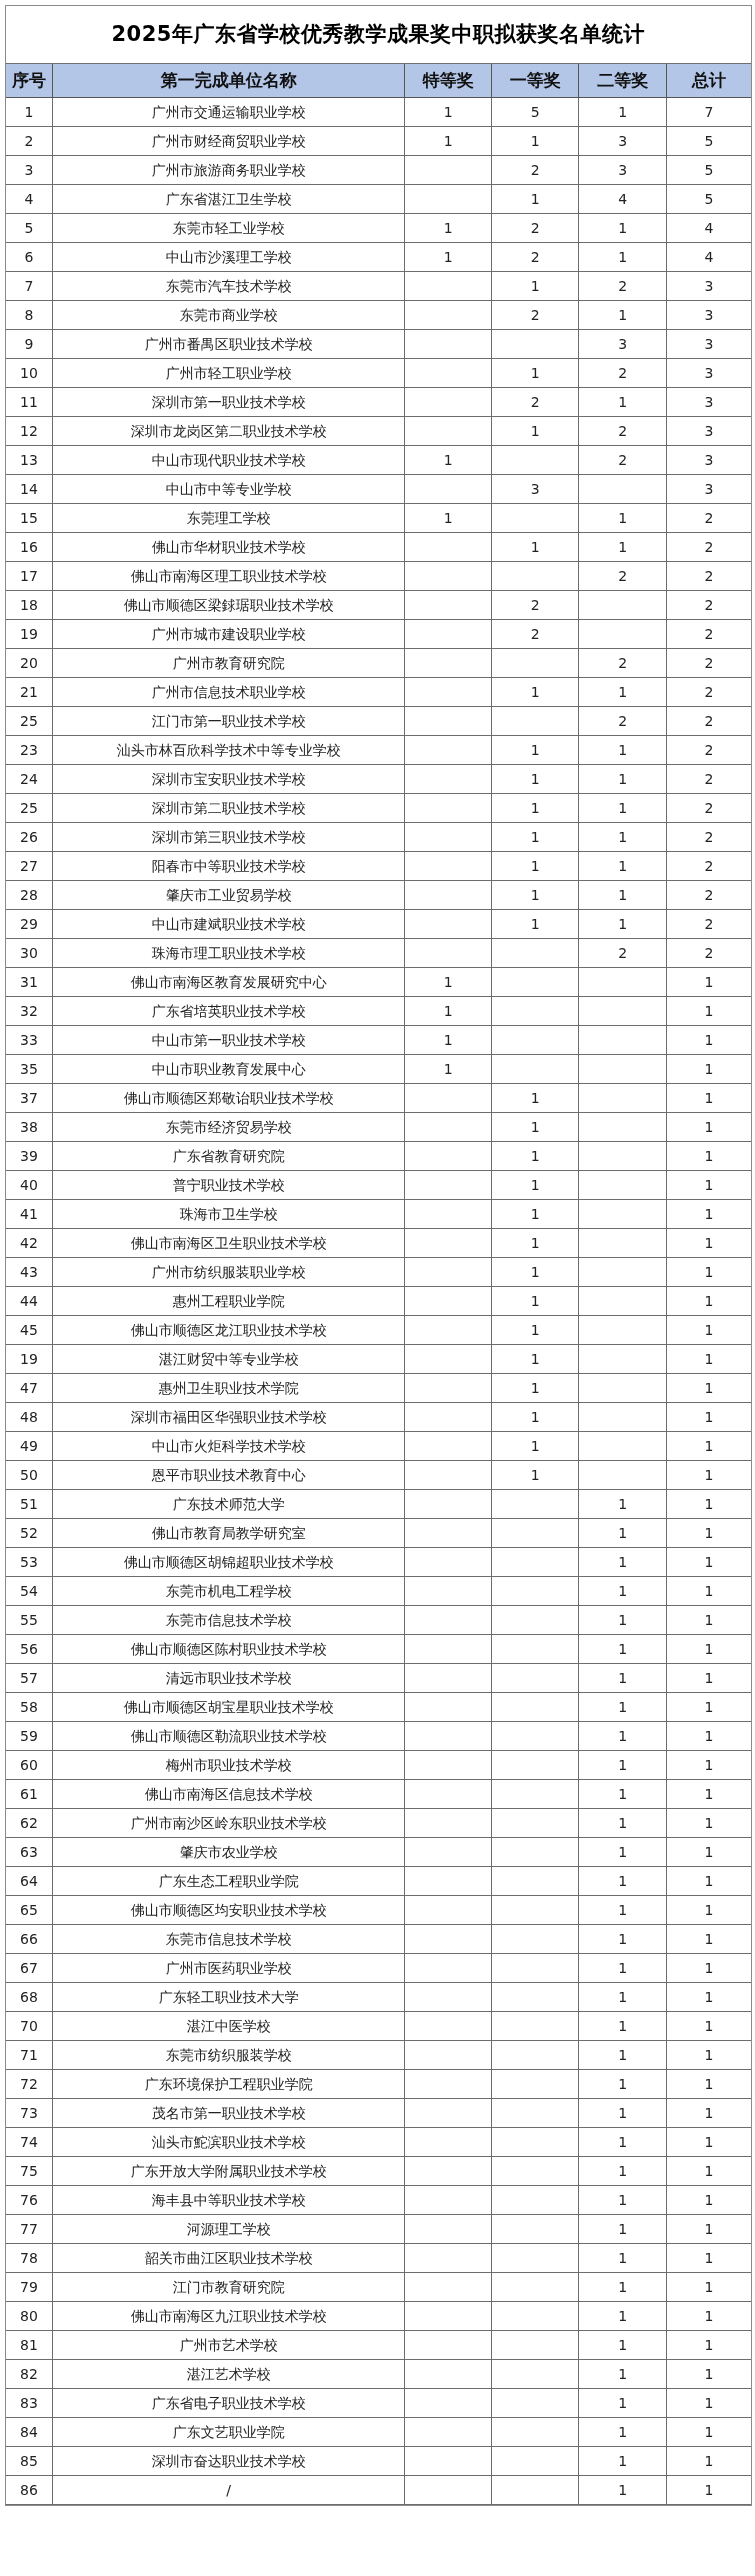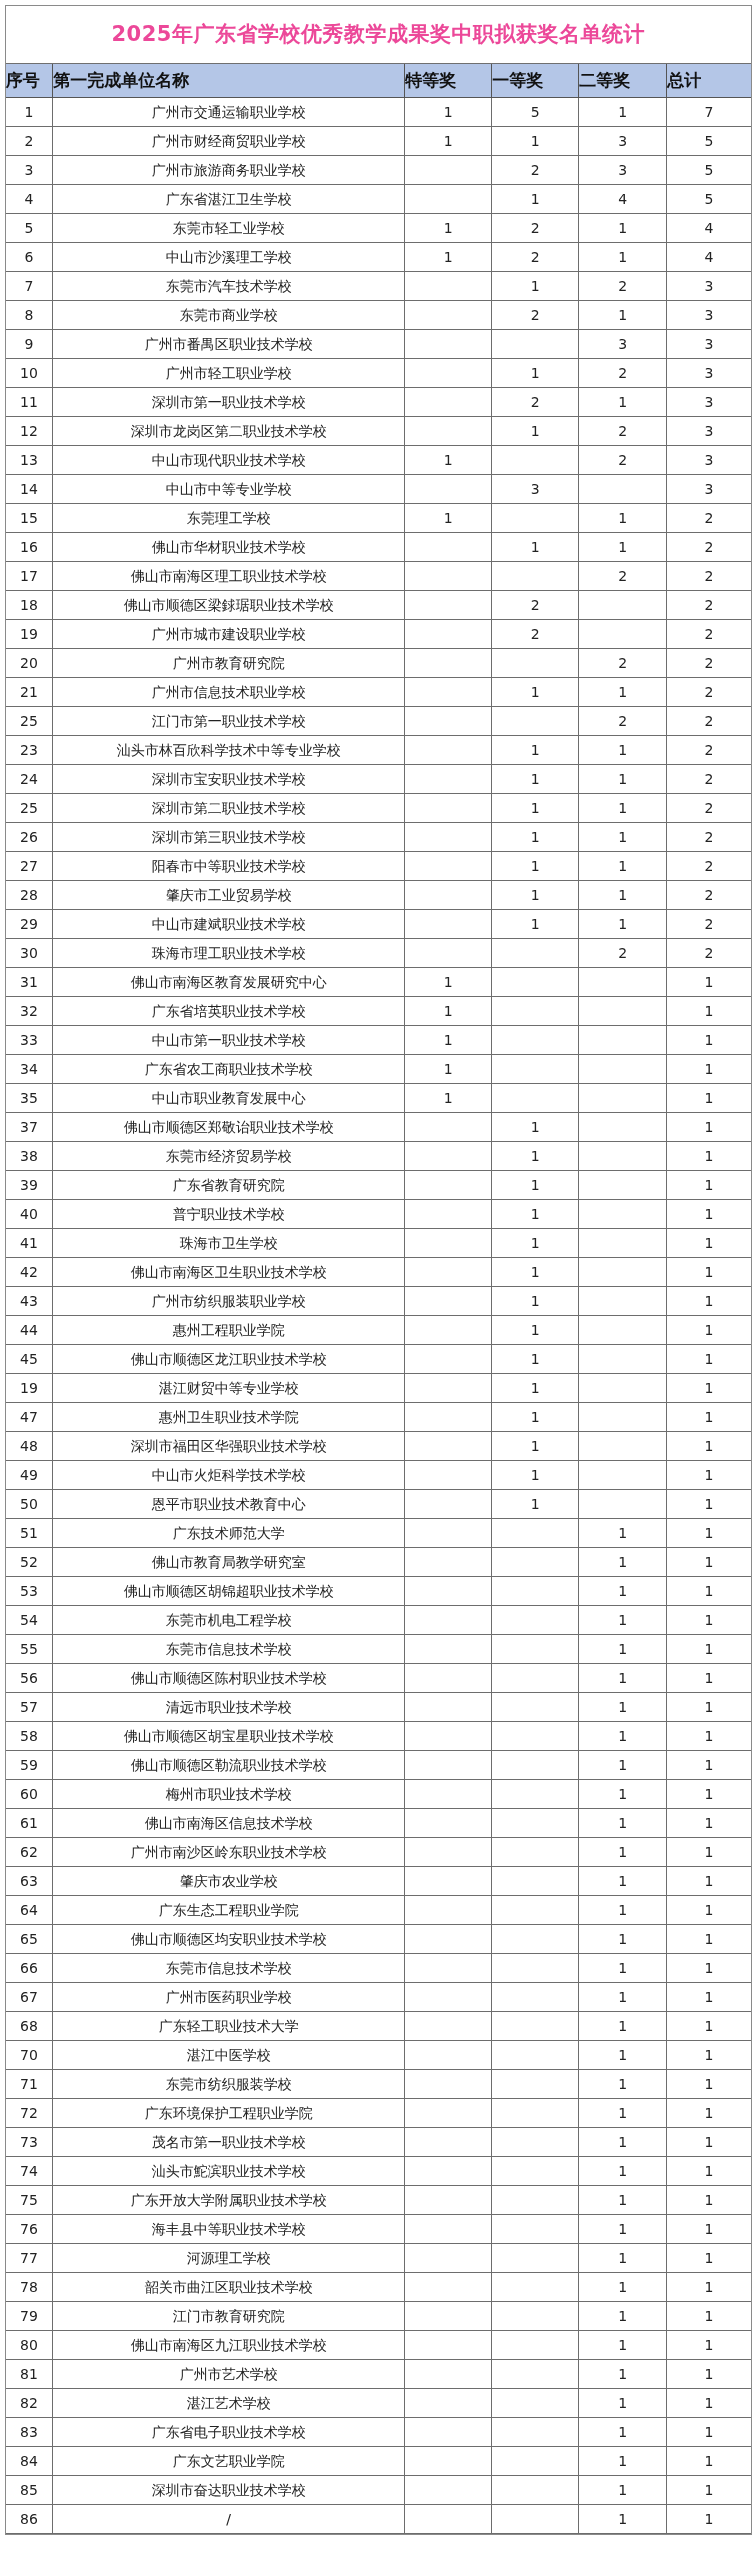--- a/index.html
+++ b/index.html
@@ -4,32 +4,32 @@
 <style>
   html, body { margin: 0; padding: 0; background: #ffffff; }
   body { width: 755px; height: 2576px; overflow: hidden; font-family: "DejaVu Sans", "Liberation Sans", sans-serif; }
   .sheet {
     position: absolute; left: 4.7px; top: 4.7px; width: 745px;
     border: 0.9px solid #8a8a8a; background: #fff;
   }
   .title-row {
     height: 57px; display: flex; align-items: center; justify-content: center;
     border-bottom: 0.9px solid #6f6f6f;
-    color: #ec4899; font-weight: bold; font-size: 21px; letter-spacing: 0.5px; text-align: right;
+    color: #000000; font-weight: bold; font-size: 21px; letter-spacing: 0.5px; text-align: right;
   }
   table { border-collapse: collapse; width: 745px; table-layout: fixed; }
   col.c-idx { width: 47px; }
   col.c-name { width: 352px; }
   col.c-a { width: 87px; }
   col.c-b { width: 87px; }
   col.c-c { width: 88px; }
   col.c-t { width: 84px; }
   thead th {
     background: #b4c6e7; height: 33px; font-size: 17px; font-weight: bold; color: #111;
-    border: 0.9px solid #555; border-top: none; padding: 0; text-align: left;
+    border: 0.9px solid #555; border-top: none; padding: 0; text-align: center;
   }
   tbody td {
     height: 28px; padding: 0; text-align: center; font-size: 14px; color: #222;
     border: 0.9px solid #6d6d6d; line-height: 1;
   }
   thead th:first-child, tbody td:first-child { border-left: none; }
   thead th:last-child, tbody td:last-child { border-right: none; }
   tbody td.idx { font-size: 14px; }
   tbody td.total { border-left: 0.9px solid #9a9a9a; }
 </style>
@@ -316,28 +316,20 @@
         </tr>
         <tr>
           <td class="idx">33</td>
           <td>中山市第一职业技术学校</td>
           <td>1</td>
           <td></td>
           <td></td>
           <td class="total">1</td>
         </tr>
         <tr>
-          <td class="idx">34</td>
-          <td>广东省农工商职业技术学校</td>
-          <td>1</td>
-          <td></td>
-          <td></td>
-          <td class="total">1</td>
-        </tr>
-        <tr>
           <td class="idx">35</td>
           <td>中山市职业教育发展中心</td>
           <td>1</td>
           <td></td>
           <td></td>
           <td class="total">1</td>
         </tr>
         <tr>
           <td class="idx">37</td>
           <td>佛山市顺德区郑敬诒职业技术学校</td>

